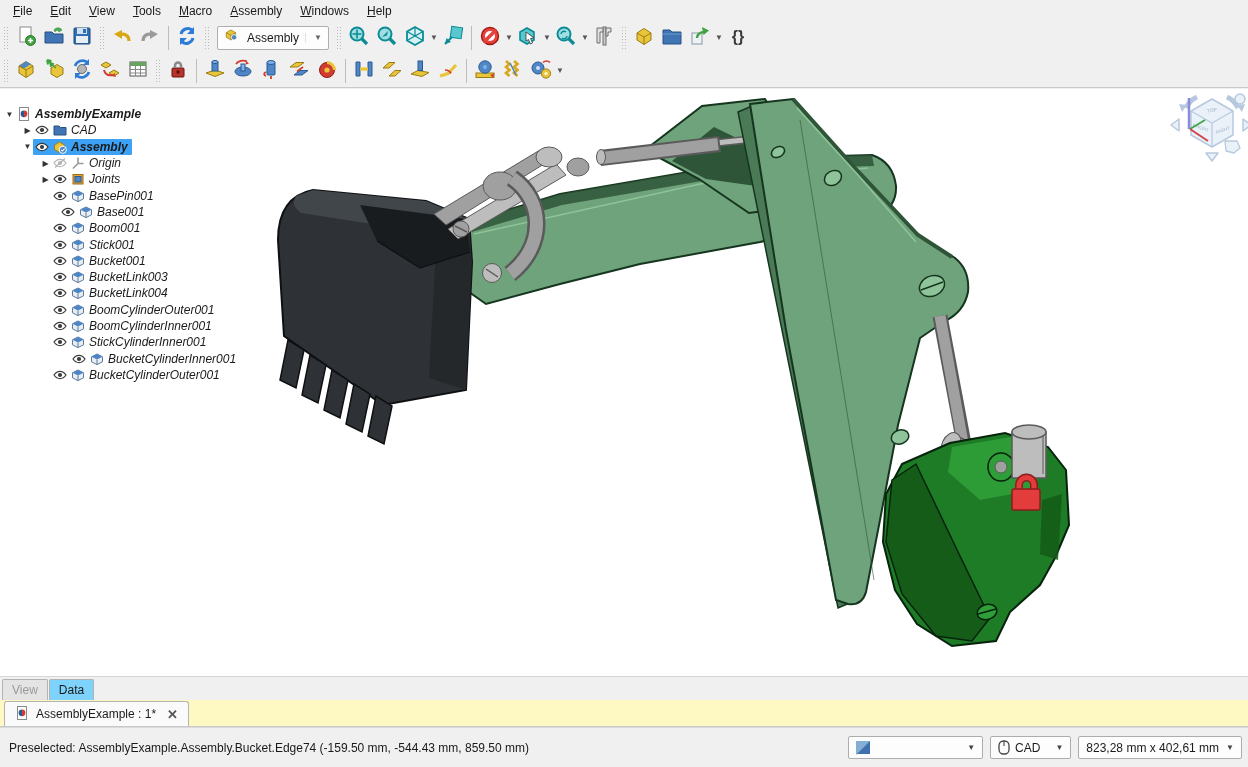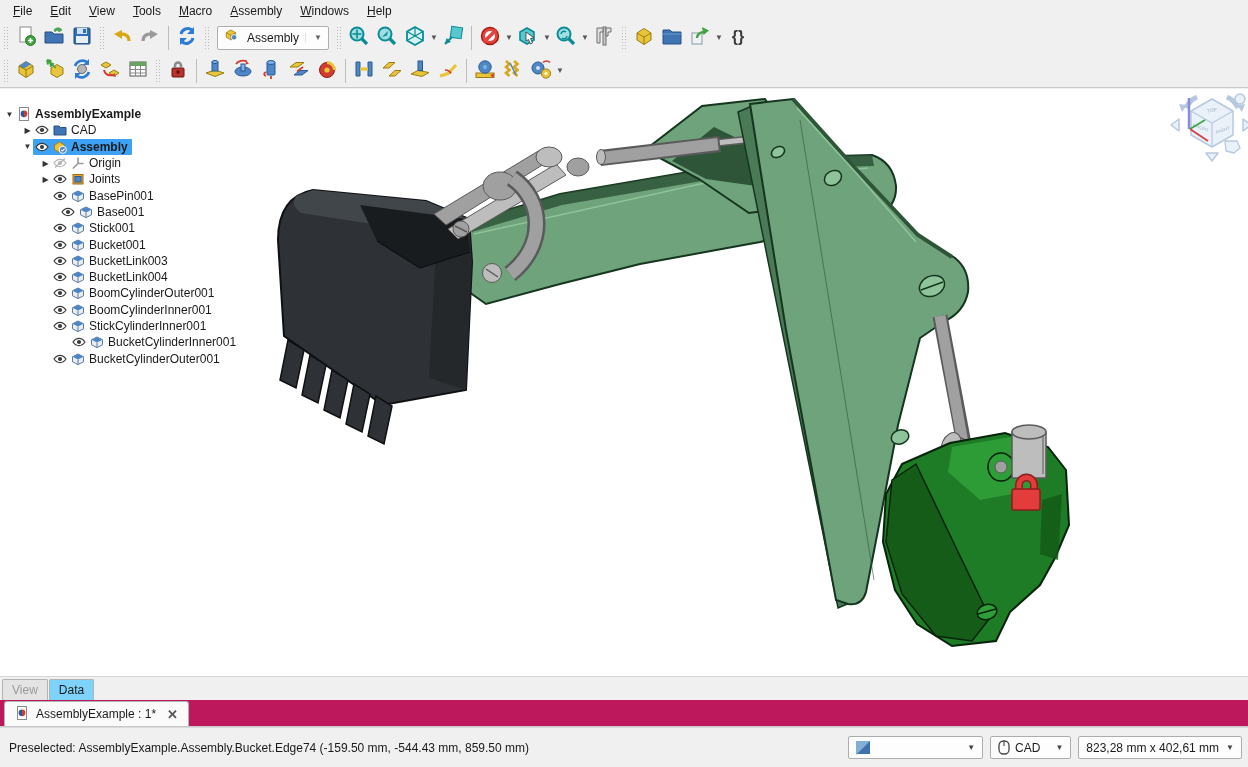--- a/index.html
+++ b/index.html
@@ -28,35 +28,35 @@
   .wbcombo .arr { margin-left:auto; color:#666; font-size:8px; padding-left:8px; border-left:1px solid #e0e0e0; }
 
   
   .main { position:absolute; top:89px; left:0; width:1248px; height:587px; background:#ffffff; }
   .scene { position:absolute; inset:0; }
 
   
   .tree { position:absolute; top:17px; left:0; width:262px; }
   .trow { display:flex; align-items:center; height:16.3px; }
   .exp { width:11px; text-align:center; font-size:8px; color:#333; flex:0 0 11px; }
-  .rowbody { display:flex; align-items:center; gap:4px; padding:0 4px 0 2px; height:16px; border-radius:1px; }
+  .rowbody { display:flex; align-items:center; gap:4px; padding:0 4px 0 2px; height:16px; border-radius:1px;font-style:italic; }
   .trow.sel .rowbody { background:#3da2f5; }
   .eyeic svg, .ticon svg { width:14px; height:14px; display:block; }
   .tlabel { white-space:nowrap; }
   .b { font-weight:bold; }
 
   
   .docktabs { position:absolute; top:676px; left:0; width:1248px; height:24px; background:#f0f0f0;
     border-top:1px solid #d6d6d6; display:flex; align-items:flex-end; padding-left:2px; }
   .dtab { padding:3px 9px 4px; border:1px solid #b3b3b3; border-bottom:none; border-radius:2px 2px 0 0;
     background:#7dd3fc; margin-right:1px; position:relative; top:1px; }
   .dtab.dim { background:#e4e4e4; color:#9a9a9a; }
 
   
-  .mdibar { position:absolute; top:700px; left:0; width:1248px; height:27px; background:#be185d;
+  .mdibar { position:absolute; top:700px; left:0; width:1248px; height:27px; background:#fef9c3;
     border-bottom:1px solid #c9c9c9; display:flex; align-items:flex-end; padding-left:4px; }
   .mditab { display:flex; align-items:center; gap:7px; background:#fafafa; border:1px solid #b3b3b3;
     border-bottom:none; border-radius:3px 3px 0 0; height:25px; padding:0 10px; }
   .mditab svg { width:14px; height:14px; }
   .mdiclose { font-size:13px; font-weight:bold; color:#555; padding-left:4px; }
 
   
   .statusbar { position:absolute; top:727px; left:0; width:1248px; height:40px; background:#f0f0f0;
     border-top:1px solid #dadada; display:flex; align-items:center; padding:0 6px; }
   .stext { flex:1; padding-left:3px; }
@@ -599,20 +599,39 @@
             </svg>
           </span>
           <span class="ticon">
             <svg viewBox="0 0 14 14" width="14" height="14">
               <path d="M1.5 4.8L7 2l5.5 2.8v5L7 12.6 1.5 9.8z" fill="#e9eef4" stroke="#5a7a9a"></path>
               <path d="M1.5 4.8L7 2l5.5 2.8L7 7.6z" fill="#4f86c6"></path>
               <path d="M7 7.6v5" stroke="#5a7a9a" fill="none"></path>
             </svg>
           </span>
           <span class="tlabel">Base001</span>
+        </span>
+      </div>
+      <div class="trow" style="padding-left: 40px;">
+        <span class="exp"></span>
+        <span class="rowbody">
+          <span class="eyeic">
+            <svg viewBox="0 0 14 14" width="13" height="13">
+              <path d="M1 7s2.5-3.6 6-3.6S13 7 13 7s-2.5 3.6-6 3.6S1 7 1 7z" fill="#fff" stroke="#3a3a3a" stroke-width="1.2"></path>
+              <circle cx="7" cy="7" r="2.1" fill="#3a3a3a"></circle>
+            </svg>
+          </span>
+          <span class="ticon">
+            <svg viewBox="0 0 14 14" width="14" height="14">
+              <path d="M1.5 4.8L7 2l5.5 2.8v5L7 12.6 1.5 9.8z" fill="#e9eef4" stroke="#5a7a9a"></path>
+              <path d="M1.5 4.8L7 2l5.5 2.8L7 7.6z" fill="#4f86c6"></path>
+              <path d="M7 7.6v5" stroke="#5a7a9a" fill="none"></path>
+            </svg>
+          </span>
+          <span class="tlabel">Boom001</span>
         </span>
       </div>
       <div class="trow" style="padding-left: 40px;">
         <span class="exp"></span>
         <span class="rowbody">
           <span class="eyeic">
             <svg viewBox="0 0 14 14" width="13" height="13">
               <path d="M1 7s2.5-3.6 6-3.6S13 7 13 7s-2.5 3.6-6 3.6S1 7 1 7z" fill="#fff" stroke="#3a3a3a" stroke-width="1.2"></path>
               <circle cx="7" cy="7" r="2.1" fill="#3a3a3a"></circle>
             </svg>

